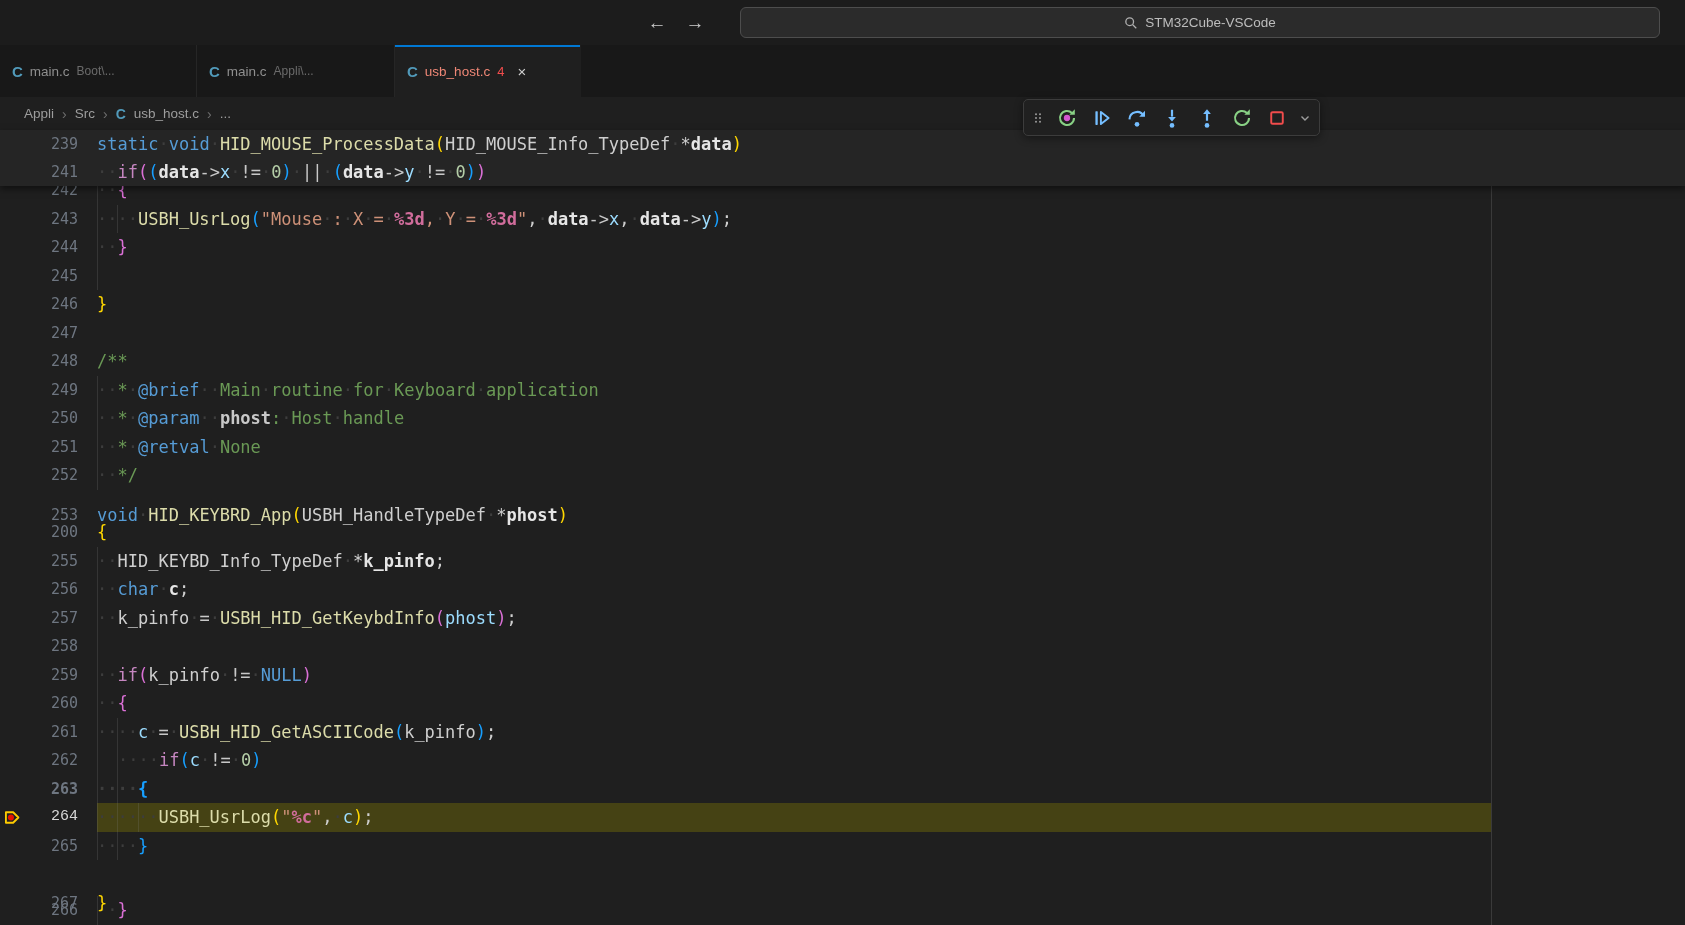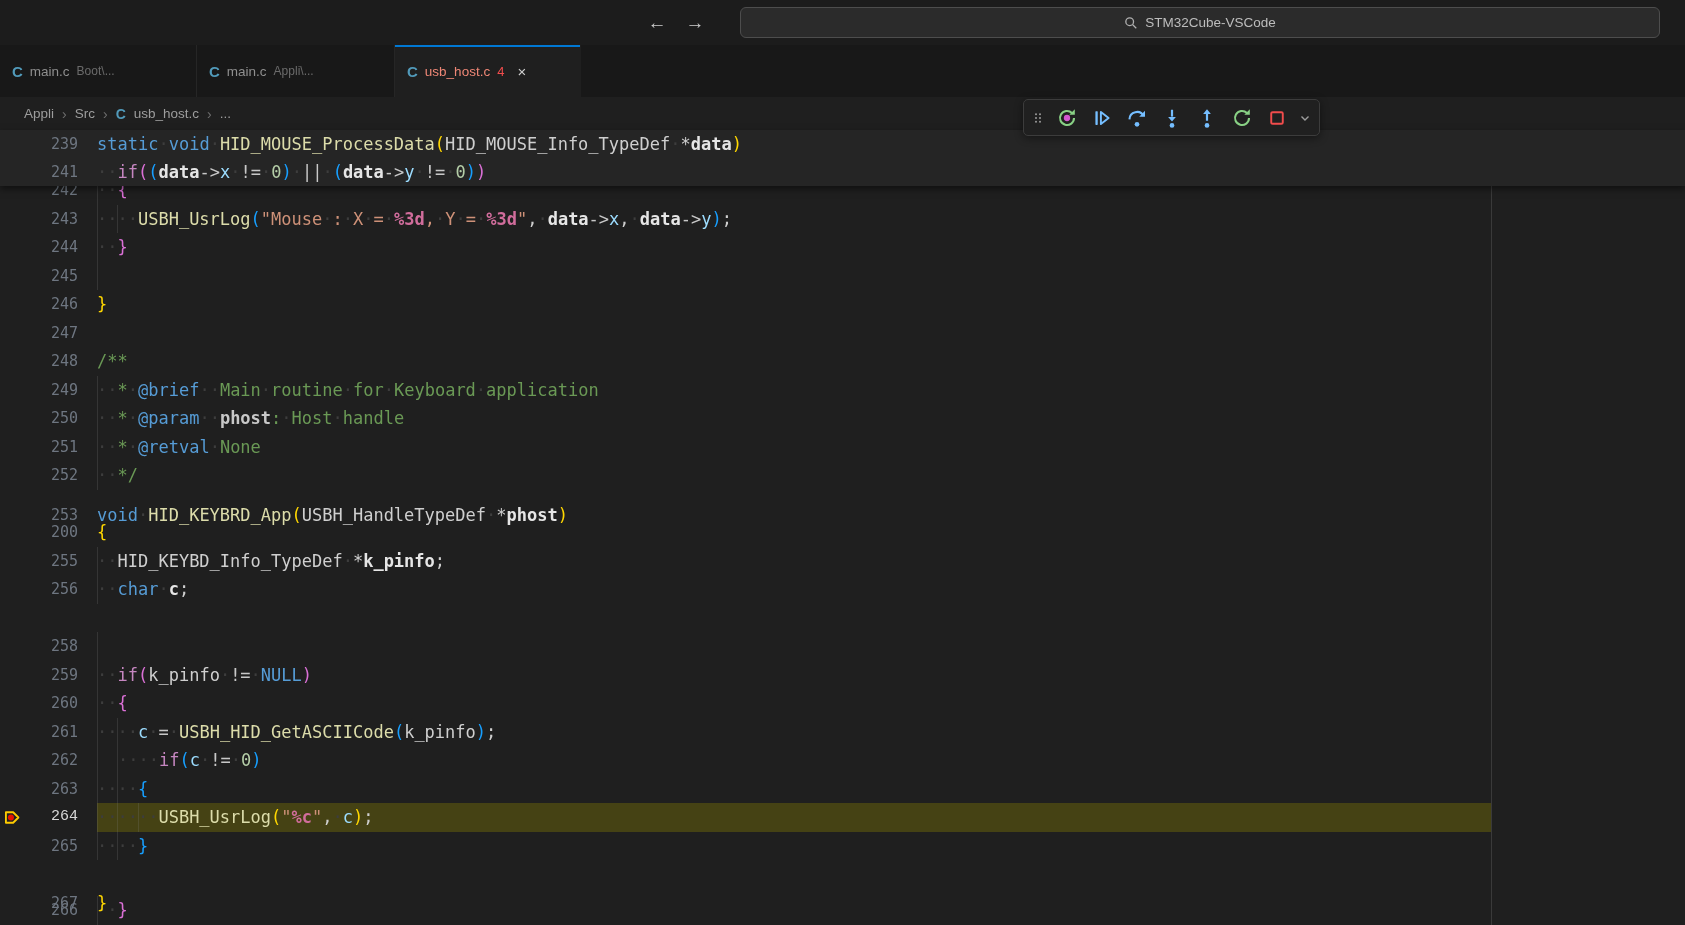--- a/index.html
+++ b/index.html
@@ -250,20 +250,25 @@
         <div class="row" style="top: 370.5px; height: 28.5px;">
           <div class="guide" style="left: 97px;"></div>
           <span class="num" style="line-height: 28.5px;">255</span>
           <span class="code" style="line-height: 28.5px;"><span class="tk-w">··</span><span class="tk-pl">HID_KEYBD_Info_TypeDef</span><span class="tk-w">·</span><span class="tk-pl">*</span><span class="tk-b">k_pinfo</span><span class="tk-pl">;</span></span>
         </div>
         <div class="row" style="top: 399px; height: 28.5px;">
           <div class="guide" style="left: 97px;"></div>
           <span class="num" style="line-height: 28.5px;">256</span>
           <span class="code" style="line-height: 28.5px;"><span class="tk-w">··</span><span class="tk-kw">char</span><span class="tk-w">·</span><span class="tk-b">c</span><span class="tk-pl">;</span></span>
         </div>
+        <div class="row" style="top: 427.5px; height: 28.5px;">
+          <div class="guide" style="left: 97px;"></div>
+          <span class="num" style="line-height: 28.5px;">257</span>
+          <span class="code" style="line-height: 28.5px;"><span class="tk-w">··</span><span class="tk-pl">k_pinfo</span><span class="tk-w">·</span><span class="tk-o">=</span><span class="tk-w">·</span><span class="tk-fn">USBH_HID_GetKeybdInfo</span><span class="tk-m">(</span><span class="tk-v">phost</span><span class="tk-m">)</span><span class="tk-pl">;</span></span>
+        </div>
         <div class="row" style="top: 456px; height: 28.5px;">
           <div class="guide" style="left: 97px;"></div>
           <span class="num" style="line-height: 28.5px;">258</span>
           <span class="code" style="line-height: 28.5px;"></span>
         </div>
         <div class="row" style="top: 484.5px; height: 28.5px;">
           <div class="guide" style="left: 97px;"></div>
           <span class="num" style="line-height: 28.5px;">259</span>
           <span class="code" style="line-height: 28.5px;"><span class="tk-w">··</span><span class="tk-ctl">if</span><span class="tk-m">(</span><span class="tk-pl">k_pinfo</span><span class="tk-w">·</span><span class="tk-o">!=</span><span class="tk-w">·</span><span class="tk-kw">NULL</span><span class="tk-m">)</span></span>
         </div>
@@ -277,21 +282,21 @@
           <div class="guide" style="left: 117.46px;"></div>
           <span class="num" style="line-height: 28.5px;">261</span>
           <span class="code" style="line-height: 28.5px;"><span class="tk-w">····</span><span class="tk-v">c</span><span class="tk-w">·</span><span class="tk-o">=</span><span class="tk-w">·</span><span class="tk-fn">USBH_HID_GetASCIICode</span><span class="tk-u">(</span><span class="tk-pl">k_pinfo</span><span class="tk-u">)</span><span class="tk-pl">;</span></span>
         </div>
         <div class="row" style="top: 570px; height: 28.5px;">
           <div class="guide" style="left: 97px;"></div>
           <div class="guide" style="left: 117.46px;"></div>
           <span class="num" style="line-height: 28.5px;">262</span>
           <span class="code" style="line-height: 28.5px; padding-left: 21px;"><span class="tk-w">····</span><span class="tk-ctl">if</span><span class="tk-u">(</span><span class="tk-v">c</span><span class="tk-w">·</span><span class="tk-o">!=</span><span class="tk-w">·</span><span class="tk-n">0</span><span class="tk-u">)</span></span>
         </div>
-        <div class="row" style="top: 598.5px; height: 28.5px;">
+        <div class="row" style="top: 598.5px; height: 28.5px; font-weight: bold;">
           <div class="guide" style="left: 97px;"></div>
           <div class="guide" style="left: 117.46px;"></div>
           <span class="num" style="line-height: 28.5px;">263</span>
           <span class="code" style="line-height: 28.5px;"><span class="tk-w">····</span><span class="tk-u">{</span></span>
         </div>
         <div class="row hl" style="top: 627px; height: 28.5px;">
           <div class="hlband"></div>
           <div class="guide" style="left: 97px;"></div>
           <div class="guide" style="left: 117.46px;"></div>
           <div class="guide" style="left: 137.92px;"></div>

